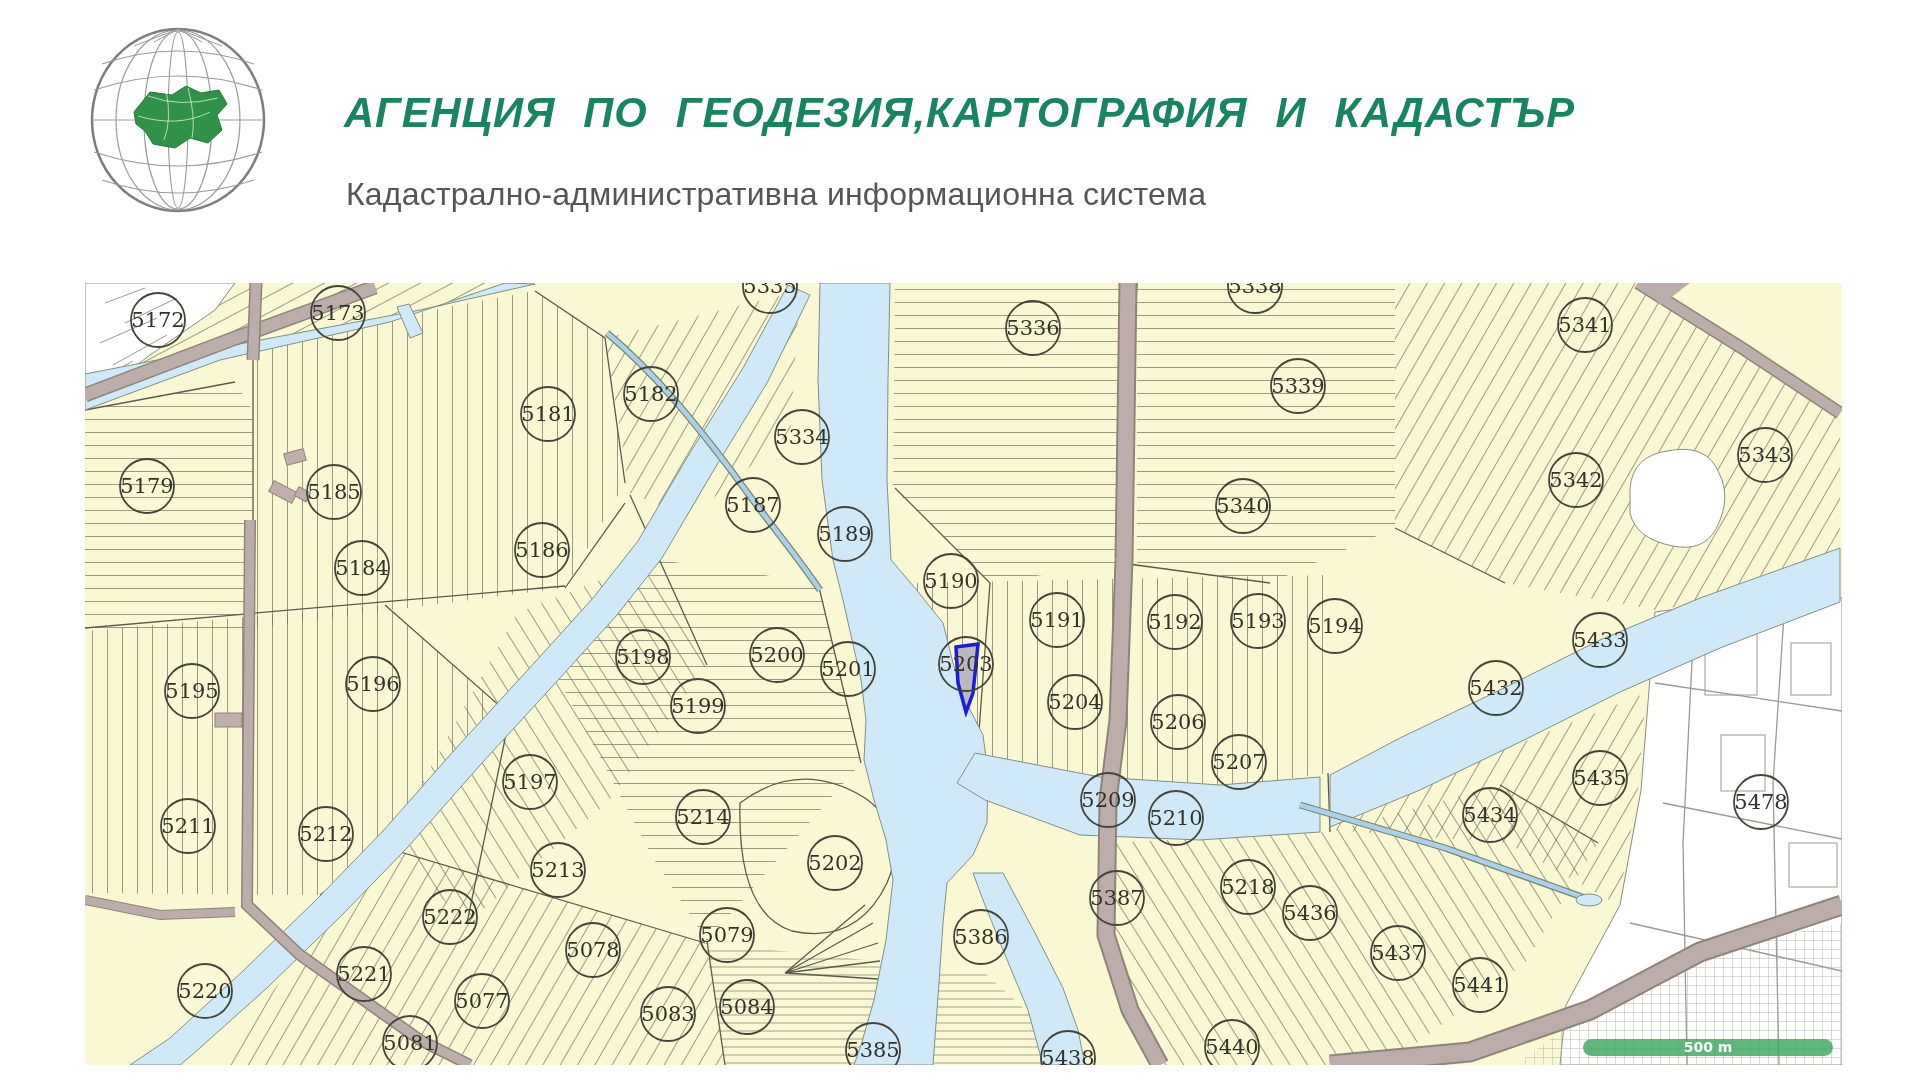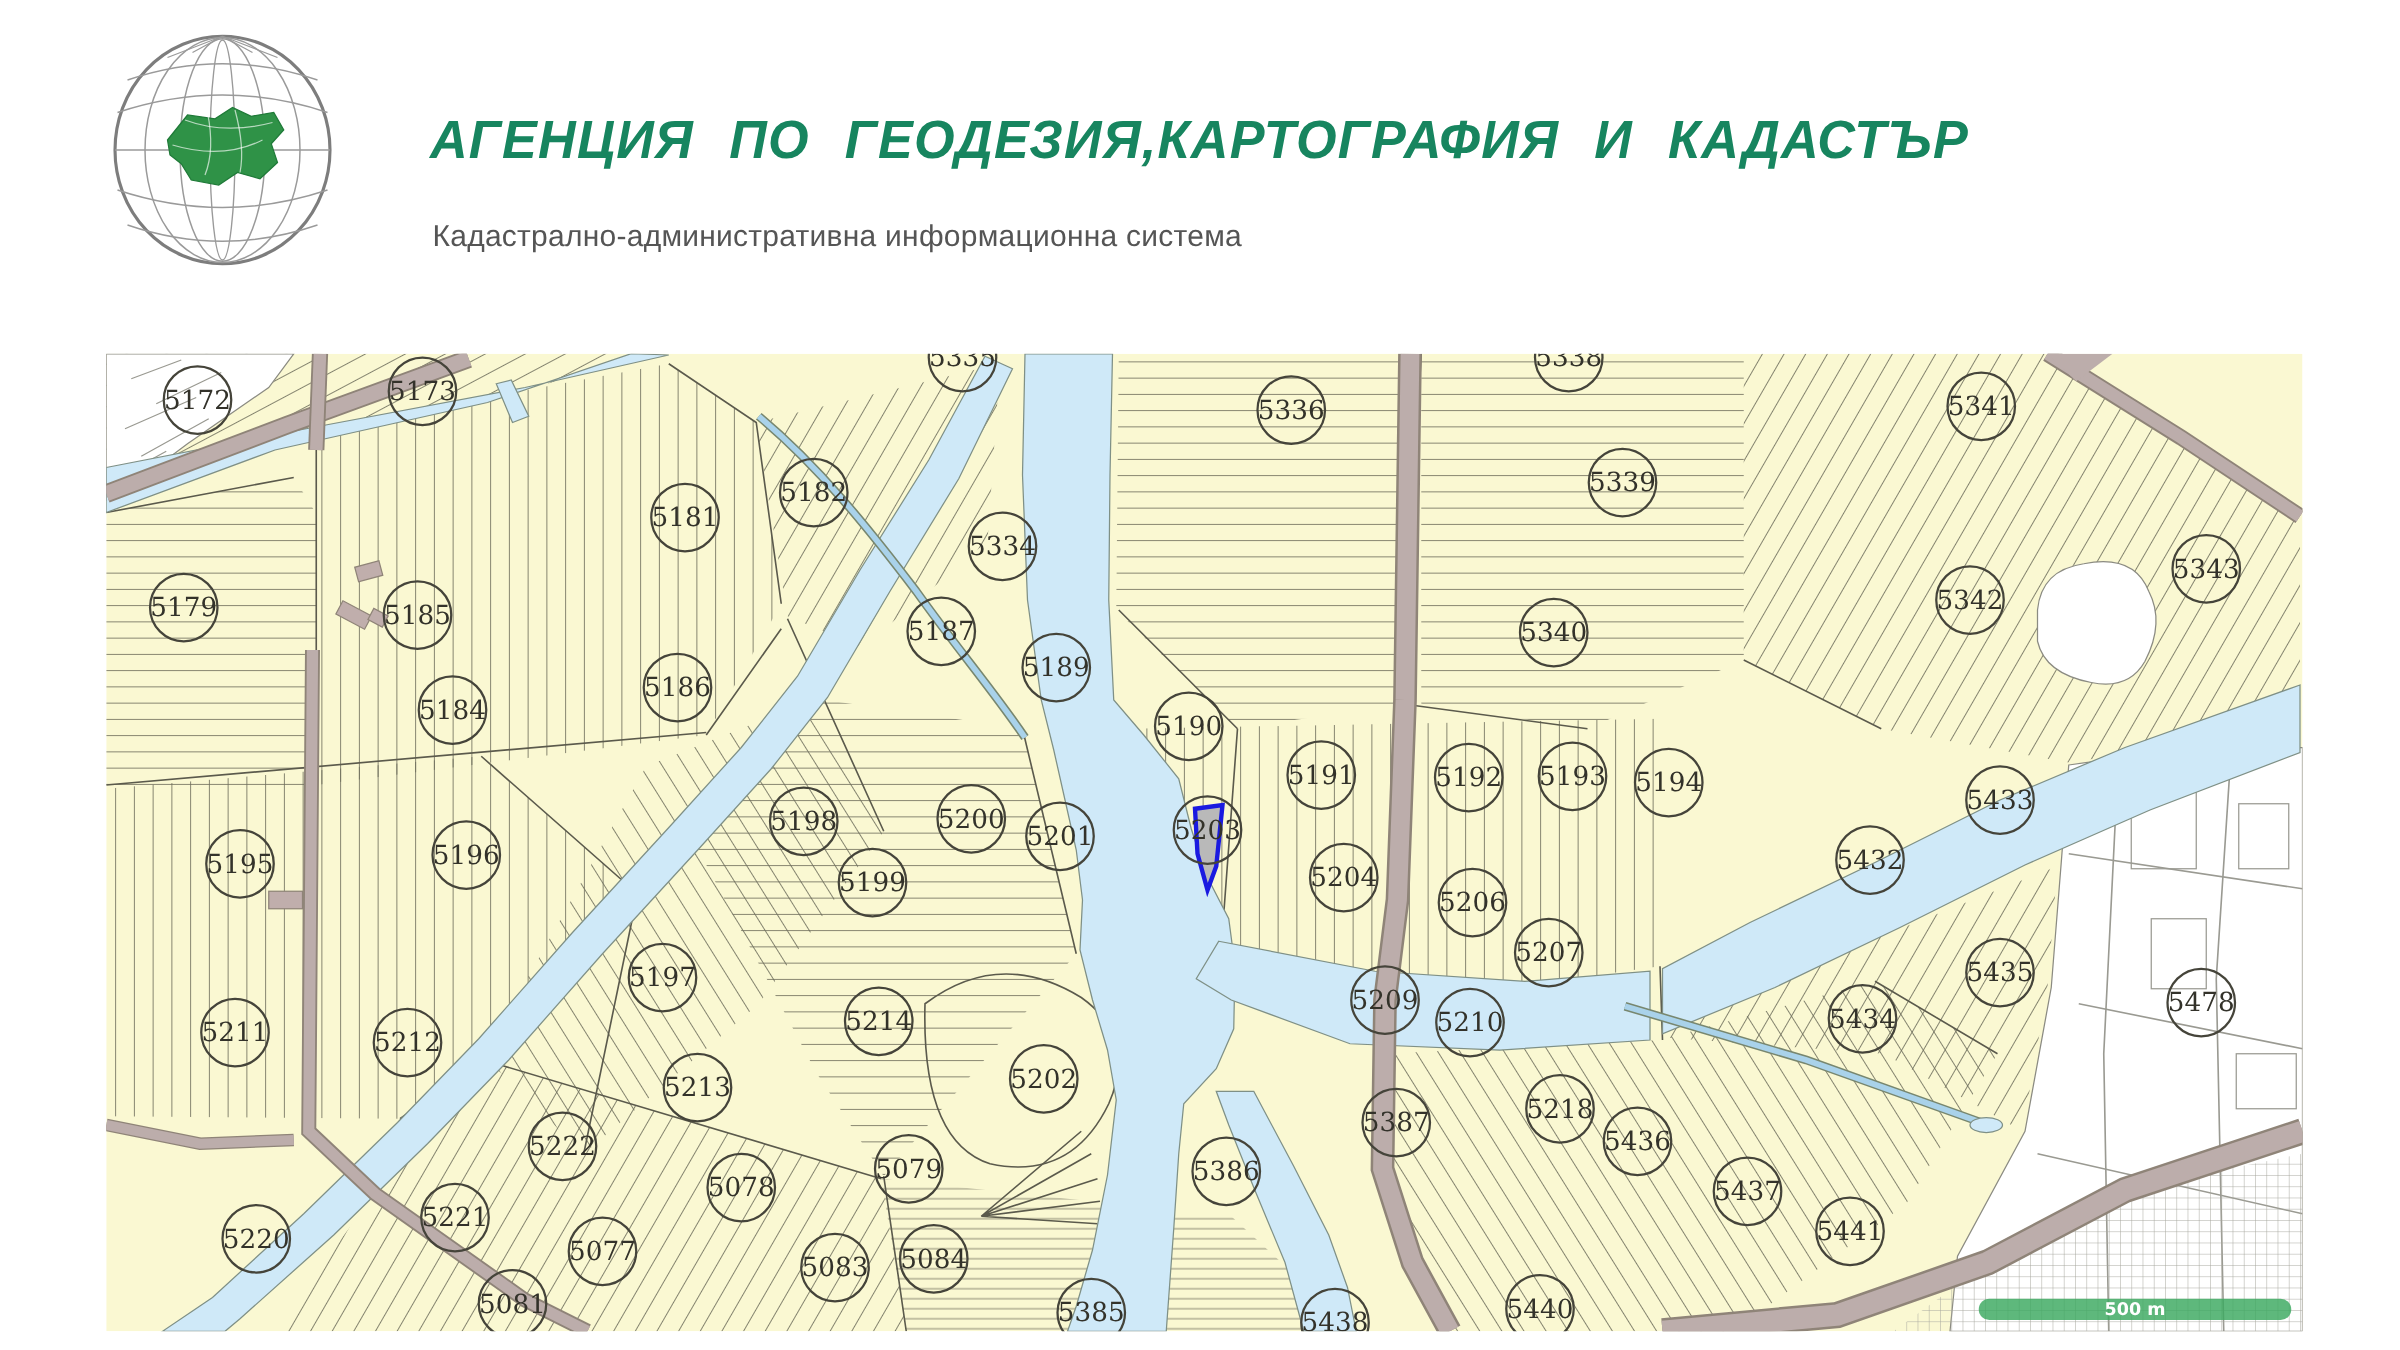--- a/index.html
+++ b/index.html
@@ -4,21 +4,21 @@
 <style>
   html,body{margin:0;padding:0;background:#ffffff;width:1920px;height:1080px;overflow:hidden;
     font-family:"Liberation Sans",sans-serif;}
   #stage{position:relative;width:1530px;height:1080px;background:#fff;}
   
   #logo{position:absolute;left:88px;top:24px;width:180px;height:192px;}
   #title{position:absolute;left:344px;top:88px;width:1340px;
     font-family:"Liberation Sans",sans-serif;font-weight:bold;font-style:italic;
     font-size:43px;letter-spacing:1px;word-spacing:16px;color:var(--title_green);
     transform:scaleX(.97);transform-origin:left top;white-space:nowrap;}
-  #subtitle{position:absolute;left:346px;top:176px;font-size:24px;color:var(--subtitle_gray);
+  #subtitle{position:absolute;left:346px;top:176px;font-size:32px;color:var(--subtitle_gray);
     letter-spacing:.2px;}
   
   #map{position:absolute;left:85px;top:283px;width:1757px;height:782px;}
   .water{fill:var(--water);stroke:#7f9086;stroke-width:1;}
   .canal-casing{fill:none;stroke:#78876f;stroke-width:7;}
   .canal{fill:none;stroke:#a9d2ea;stroke-width:4.5;}
   .road-casing{fill:none;stroke:#8f8478;}
   .road{fill:none;stroke:var(--road);}
   .urban{fill:var(--urban_white);stroke:#8b8b82;stroke-width:1;}
   .uline{fill:none;stroke:#9a9a92;stroke-width:1.3;}

